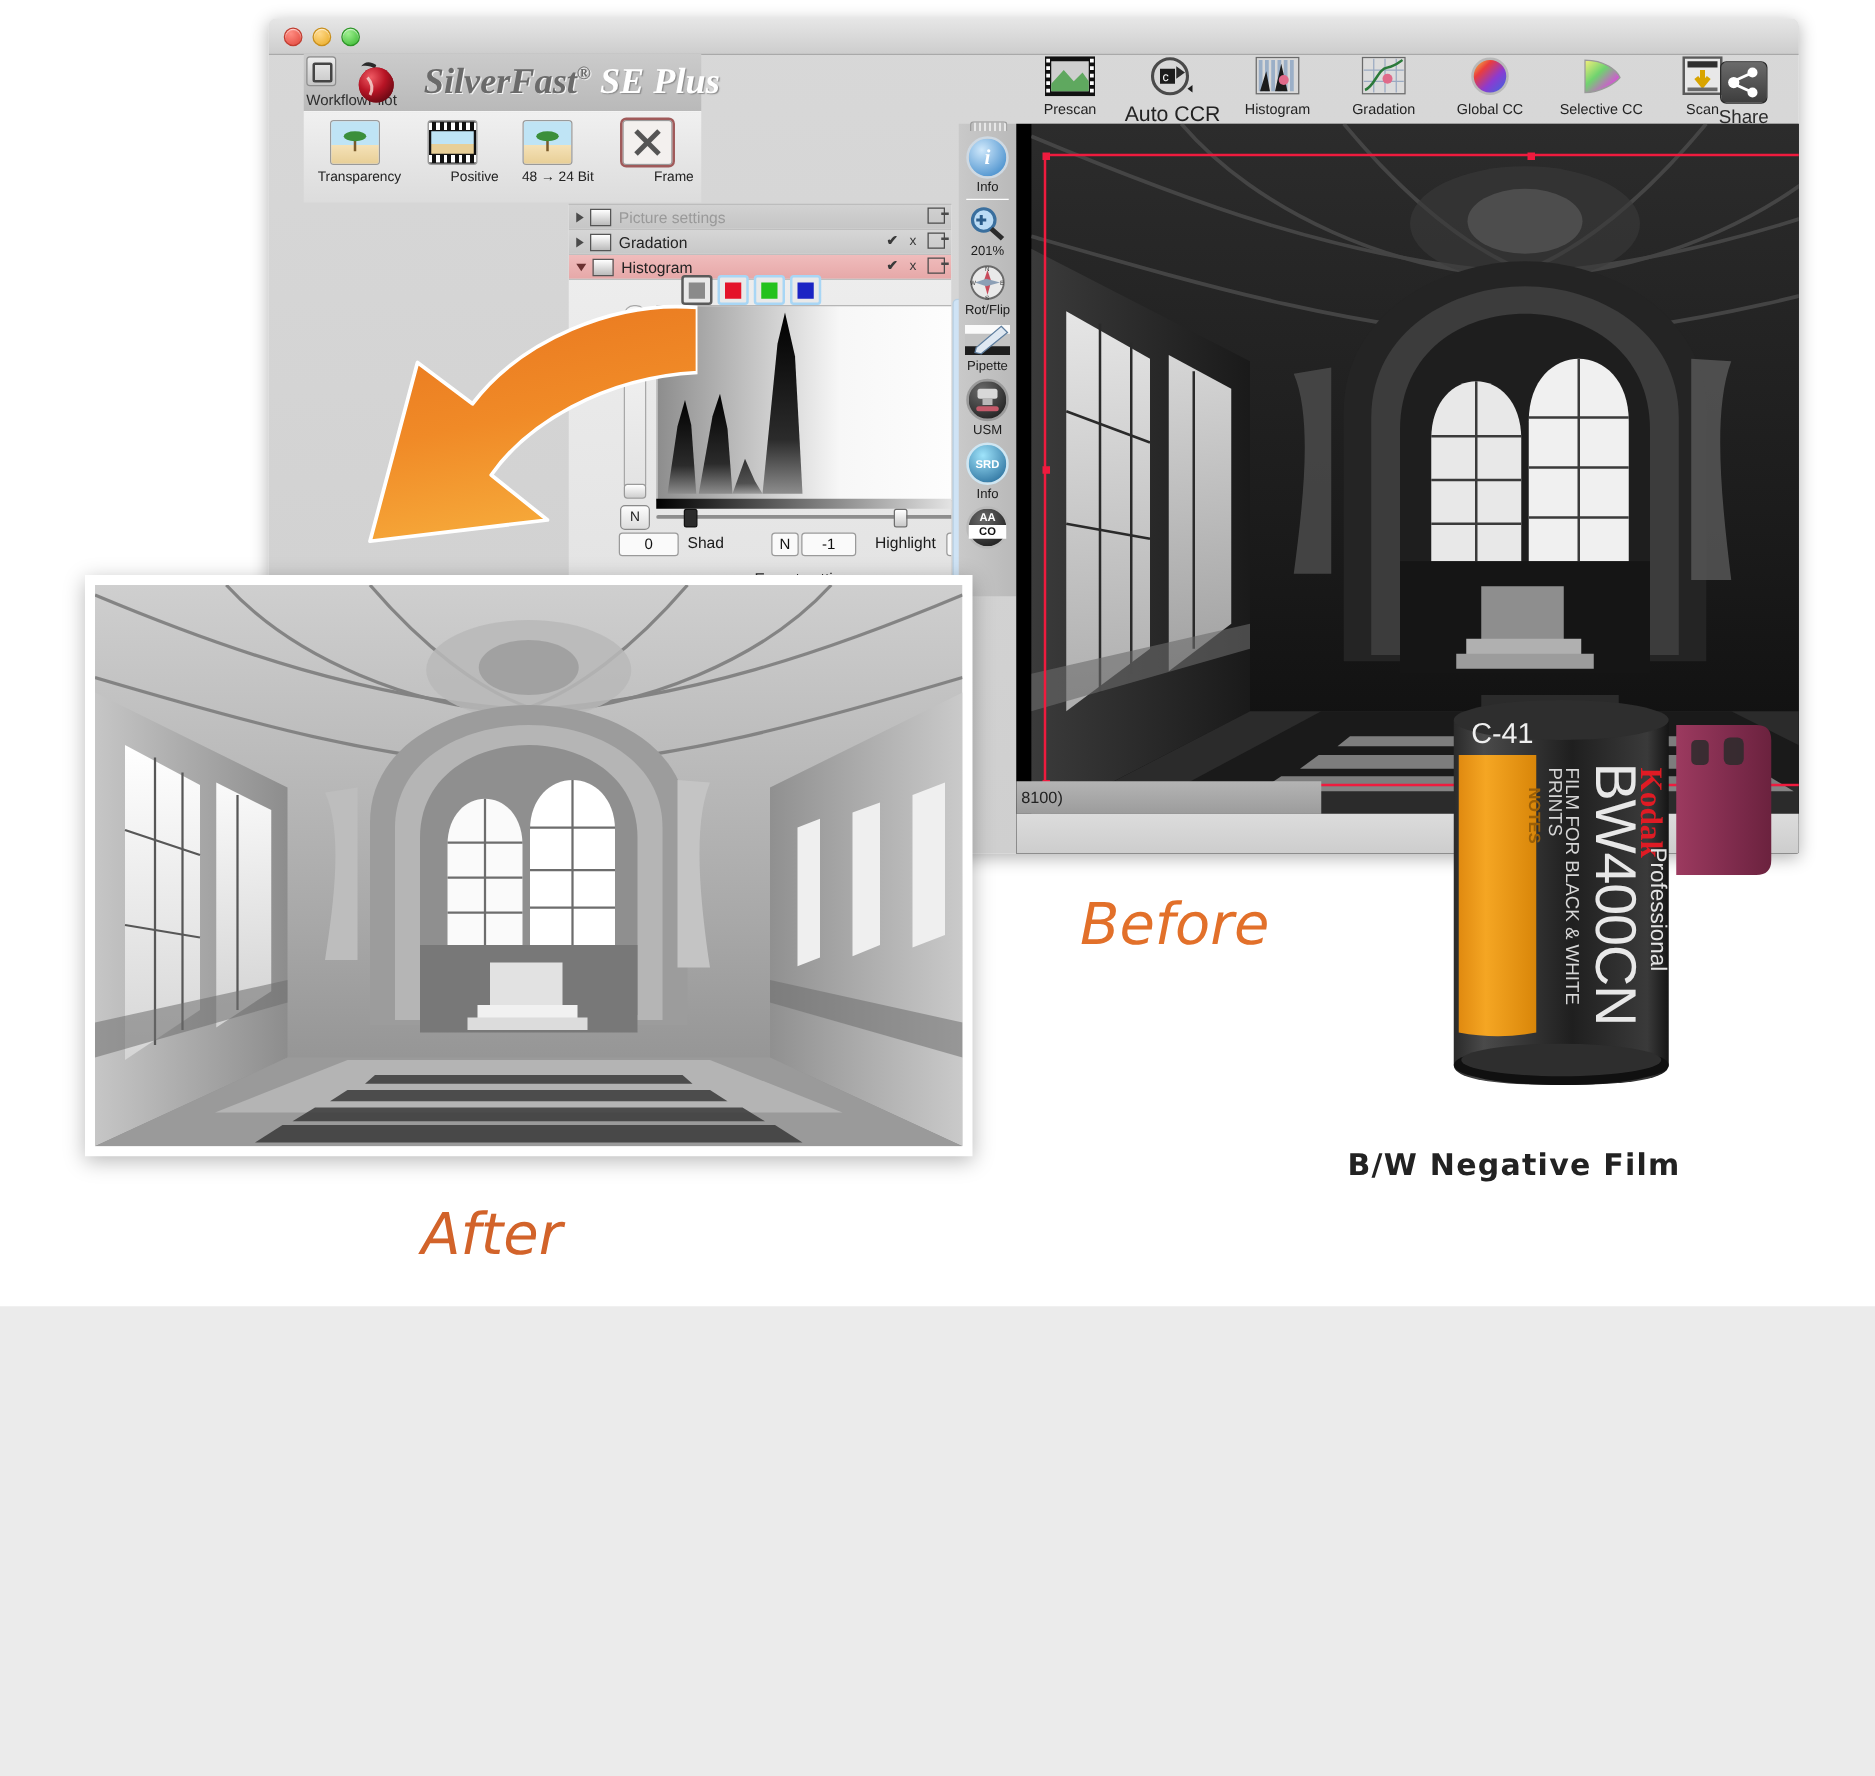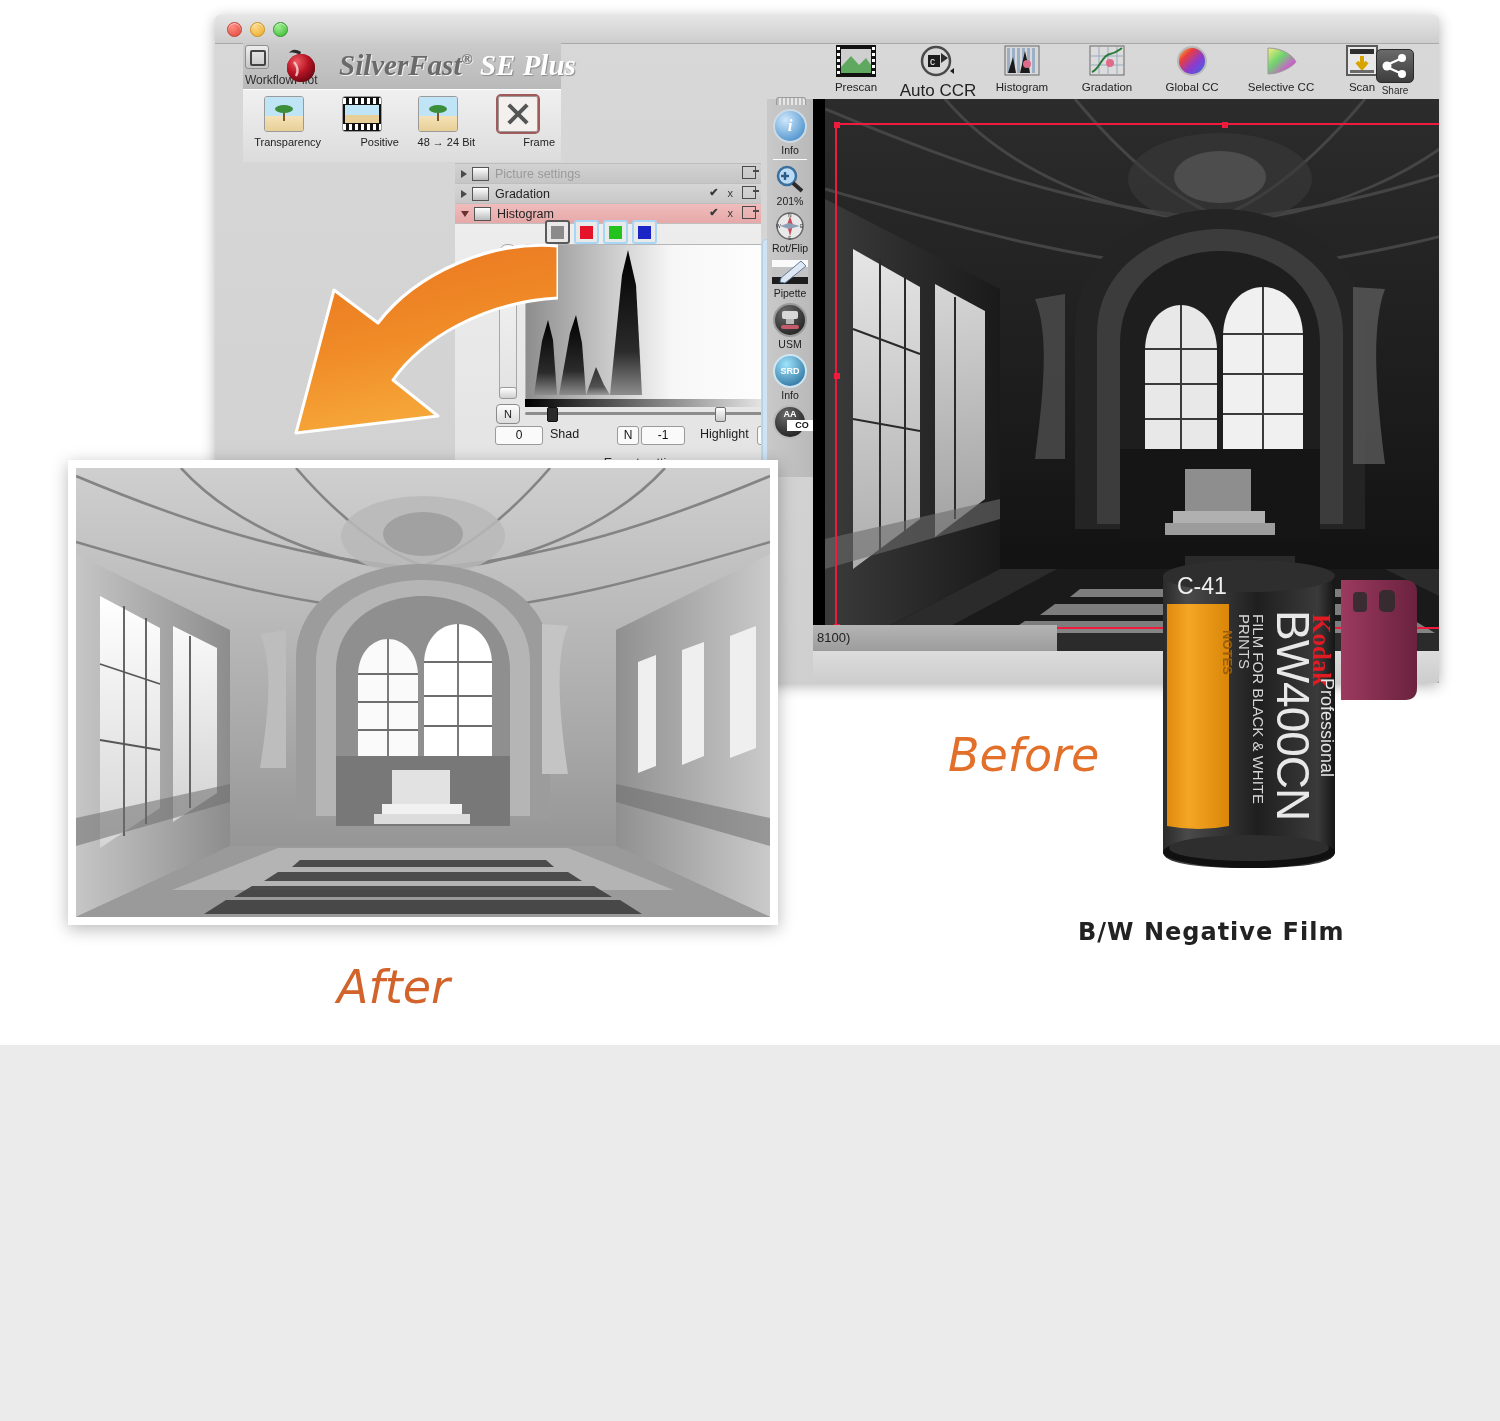--- a/index.html
+++ b/index.html
@@ -131,30 +131,30 @@
   #marquee{position:absolute;left:22px;top:24px;width:776px;height:502px;border:2px solid #ef1b3e;}
   .mhandle{position:absolute;width:6px;height:6px;background:#ef1b3e;}
   #statusbar{position:absolute;left:0;bottom:32px;width:240px;height:26px;background:linear-gradient(#b4b4b4,#9c9c9c);
     font-size:13px;color:#222;line-height:26px;padding-left:4px;overflow:hidden;}
   #prevbottom{position:absolute;left:0;bottom:0;width:100%;height:32px;background:linear-gradient(#dcdcdc,#cdcdcd);}
 
   
   #share{position:absolute;right:16px;top:34px;width:56px;text-align:center;}
   #share .sq{width:36px;height:32px;margin:0 auto;border-radius:5px;background:linear-gradient(#6a6a6a,#3d3d3d);
     border:1px solid #2a2a2a;position:relative;}
-  #share .lbl{font-size:10px;color:#2b2b2b;margin-top:2px;}
+  #share .lbl{font-size:15px;color:#2b2b2b;margin-top:2px;}
 
   
   #after-card{position:absolute;left:68px;top:460px;width:710px;height:465px;background:#fff;
     padding:8px;box-sizing:border-box;box-shadow:0 4px 16px rgba(0,0,0,.28);}
   #after-img{width:100%;height:100%;}
 
   
-  #before-label{position:absolute;left:948px;top:712px;font-size:46px;font-style:italic;color:#e2702a;
-    font-family:"DejaVu Sans",sans-serif;margin-top:16px;}
+  #before-label{position:absolute;left:864px;top:712px;font-size:46px;font-style:italic;color:#e2702a;
+    font-family:"DejaVu Sans",sans-serif;}
   #after-label{position:absolute;left:337px;top:960px;font-size:46px;font-style:italic;color:#d2632a;
     font-family:"DejaVu Sans",sans-serif;}
   #film-caption{position:absolute;left:1078px;top:918px;font-size:24px;color:#222;
     font-family:"DejaVu Sans",sans-serif;font-weight:700;letter-spacing:1px;}
 
   
   #canister{position:absolute;left:1145px;top:538px;width:285px;height:355px;}
 
   
   #banner{position:absolute;left:0;top:1045px;width:1500px;height:376px;background:#ebebeb;}
@@ -496,21 +496,21 @@
       <div class="vtool">
         <div class="vcircle" style="background:radial-gradient(circle at 38% 28%,#9fe4fb,#1a5f8f);border:2px solid #cfe6f2;">
           <span style="position:absolute;left:0;top:0;width:100%;height:100%;display:flex;align-items:center;justify-content:center;color:#fff;font-size:9px;font-weight:bold;">SRD</span>
         </div>
         <div class="vlabel">Info</div>
       </div>
 
       <div class="vtool">
         <div class="vcircle" style="background:radial-gradient(circle at 38% 28%,#6a6a6a,#101010);border:2px solid #b9b9b9;">
           <span style="position:absolute;left:0;top:2px;width:100%;text-align:center;color:#fff;font-size:9px;font-weight:bold;line-height:11px;">AA</span>
-          <span style="position:absolute;left:12px;top:13px;width:100%;text-align:center;color:#111;background:#fff;font-size:9px;font-weight:bold;line-height:11px;">CO</span>
+          <span style="position:absolute;left:0;top:13px;width:100%;text-align:center;color:#111;background:#fff;font-size:9px;font-weight:bold;line-height:11px;">CO</span>
         </div>
       </div>
     </div>
 
     <div id="preview">
       <svg id="preview-img" viewBox="0 0 790 560" preserveAspectRatio="none">
         <defs>
           <linearGradient id="dk" x1="0" y1="0" x2="0" y2="1">
             <stop offset="0%" stop-color="#2c2c2c"></stop>
               <stop offset="55%" stop-color="#1c1c1c"></stop>

